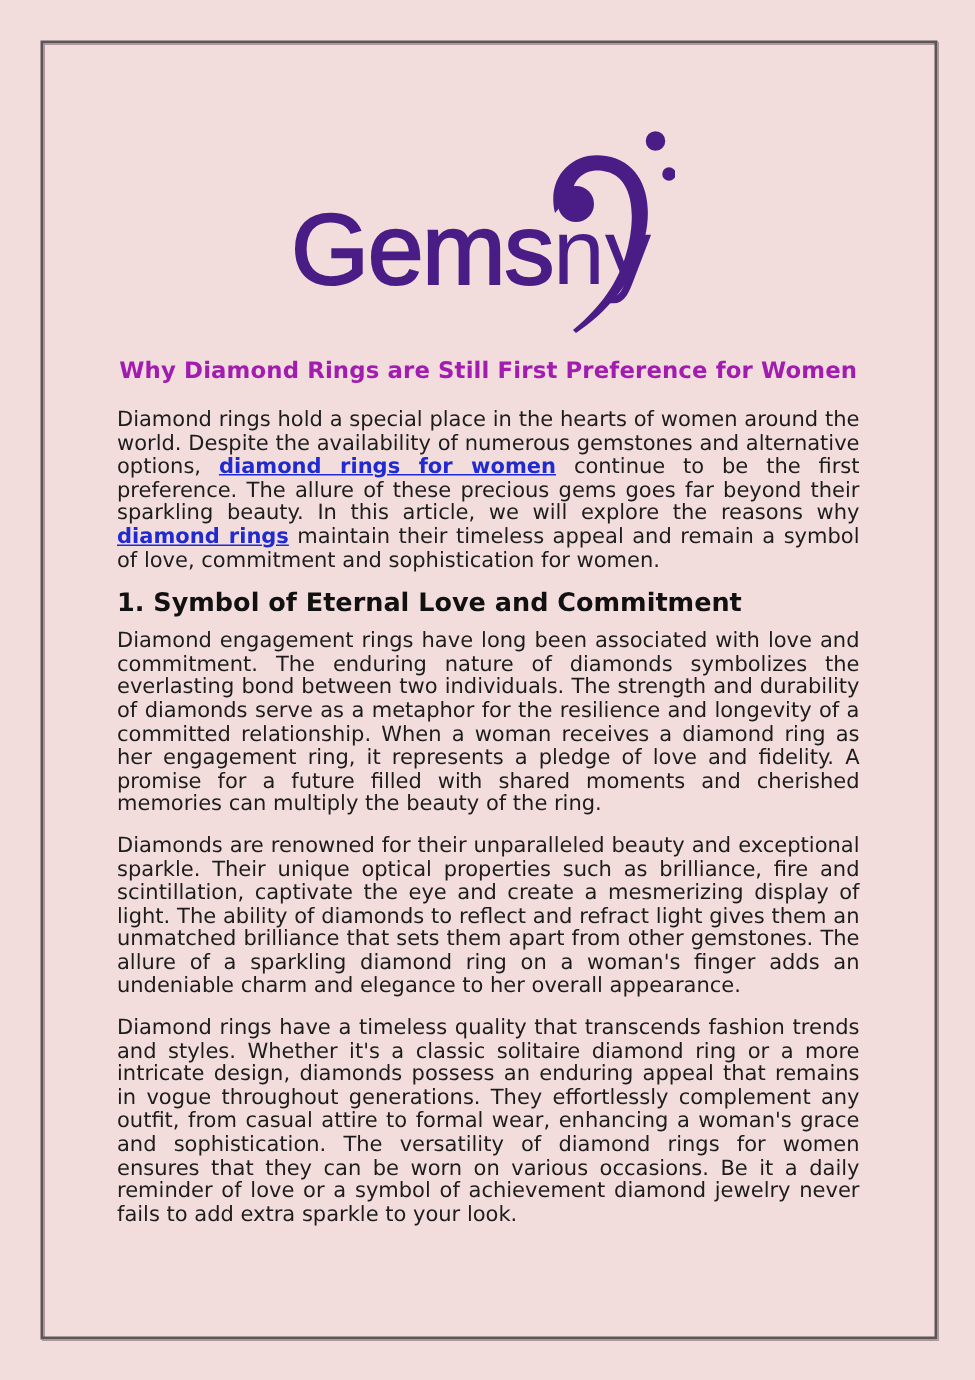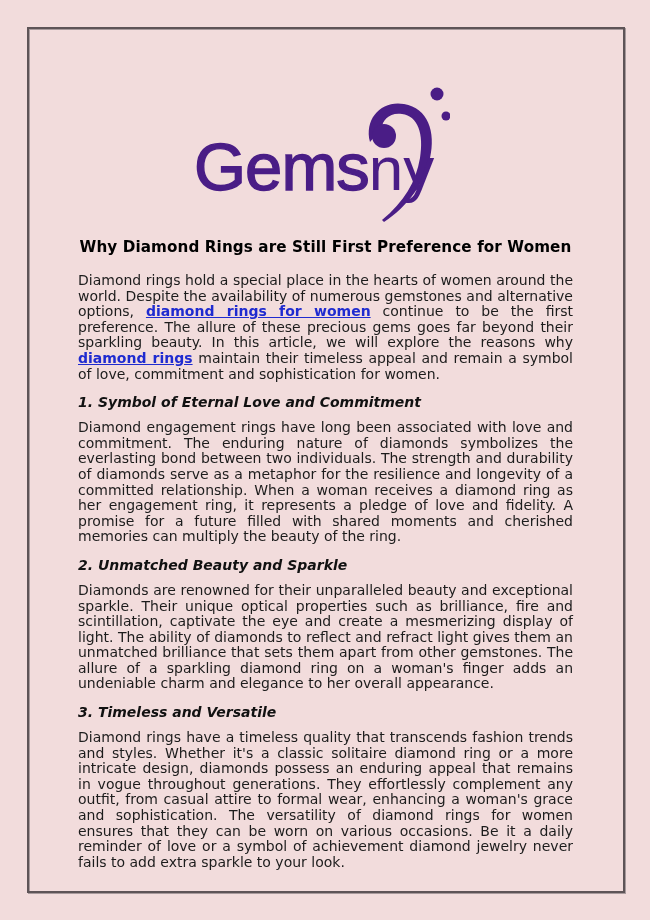--- a/index.html
+++ b/index.html
@@ -55,38 +55,37 @@
       left: 78px;
       top: 233px;
       width: 495px;
     }
     .title {
       font-family: "DejaVu Sans", sans-serif;
       font-size: 15.2px;
       font-weight: bold;
       text-align: center;
       margin: 0 0 12px 0;
-      color: #000000;
+      color: #a21caf;
       letter-spacing: 0.1px;
       line-height: 28px;
     }
     p {
       margin: 0 0 12px 0;
       font-size: 14px;
       line-height: 15.6px;
       text-align: justify;
       color: #1c1c1c;
     }
     .heading {
-      font-size: 14px;
+      font-size: 17px;
       font-weight: bold;
       line-height: 16px;
       margin: 0 0 10px 0;
       color: #111;
-      font-style: italic;
     }
     a.inline-link {
       color: #1f2bd0;
       font-weight: bold;
       text-decoration: underline;
     }
   </style>
 </head>
 <body>
 
@@ -113,18 +112,16 @@
 </div>
 
 <div class="content">
   <h1 class="title">Why Diamond Rings are Still First Preference for Women</h1>
 
   <p><span>Diamond rings hold a special place in the hearts of women around the world. Despite the availability of numerous gemstones and alternative options, </span><a class="inline-link" href="#">diamond rings for women</a><span> continue to be the first preference. The allure of these precious gems goes far beyond their sparkling beauty. In this article, we will explore the reasons why </span><a class="inline-link" href="#">diamond rings</a><span> maintain their timeless appeal and remain a symbol of love, commitment and sophistication for women.</span></p>
 
   <div class="heading">1. Symbol of Eternal Love and Commitment</div>
   <p>Diamond engagement rings have long been associated with love and commitment. The enduring nature of diamonds symbolizes the everlasting bond between two individuals. The strength and durability of diamonds serve as a metaphor for the resilience and longevity of a committed relationship. When a woman receives a diamond ring as her engagement ring, it represents a pledge of love and fidelity. A promise for a future filled with shared moments and cherished memories can multiply the beauty of the ring.</p>
 
-  <div class="heading">2. Unmatched Beauty and Sparkle</div>
   <p>Diamonds are renowned for their unparalleled beauty and exceptional sparkle. Their unique optical properties such as brilliance, fire and scintillation, captivate the eye and create a mesmerizing display of light. The ability of diamonds to reflect and refract light gives them an unmatched brilliance that sets them apart from other gemstones. The allure of a sparkling diamond ring on a woman's finger adds an undeniable charm and elegance to her overall appearance.</p>
 
-  <div class="heading">3. Timeless and Versatile</div>
   <p>Diamond rings have a timeless quality that transcends fashion trends and styles. Whether it's a classic solitaire diamond ring or a more intricate design, diamonds possess an enduring appeal that remains in vogue throughout generations. They effortlessly complement any outfit, from casual attire to formal wear, enhancing a woman's grace and sophistication. The versatility of diamond rings for women ensures that they can be worn on various occasions. Be it a daily reminder of love or a symbol of achievement diamond jewelry never fails to add extra sparkle to your look.</p>
 </div>
 
 </body></html>

